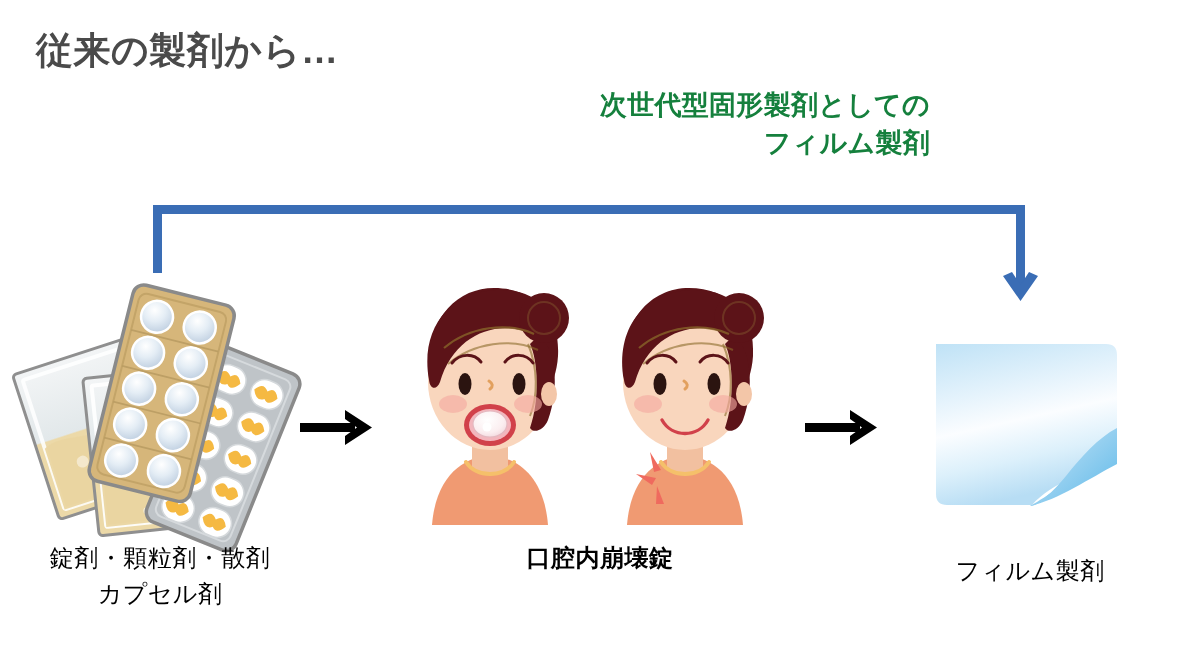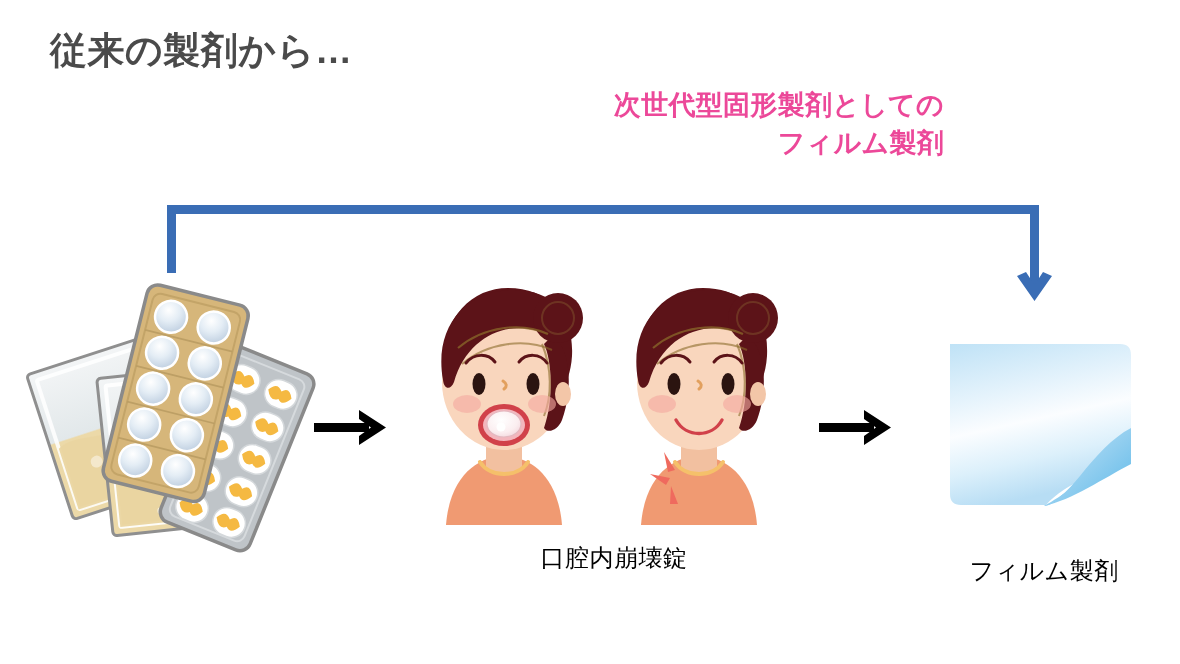--- a/index.html
+++ b/index.html
@@ -10,21 +10,21 @@
   body {
     width: 1180px;
     height: 664px;
     position: relative;
     overflow: hidden;
     font-family: "Liberation Sans", "DejaVu Sans", sans-serif;
     color: #000000;
   }
   #slide {
     position: absolute;
-    left: 14px; top: 0;
+    left: 0; top: 0;
     width: 956px;
     height: 664px;
     background: #ffffff;
   }
 
   
   .title-main {
     position: absolute;
     left: 36px;
     top: 28px;
@@ -36,38 +36,38 @@
     line-height: 1.25;
   }
   .title-blue {
     position: absolute;
     right: 26px;
     top: 86px;
     width: 470px;
     text-align: right;
     font-size: 27px;
     font-weight: bold;
-    color: #ec4899;
+    color: #15803d;
     line-height: 1.42;
     letter-spacing: 0.3px;
   }
   .title-blue span { display: block; }
 
   
   .caption {
     position: absolute;
     text-align: center;
     font-size: 24px;
     line-height: 1.5;
     color: #000000;
     letter-spacing: 0.5px;
   }
   .caption span { display: block; white-space: nowrap; }
   #caption-conventional { left: 0px;   top: 540px; width: 320px; }
-  #caption-od          { left: 440px; top: 540px; width: 320px; }
+  #caption-od          { left: 440px; top: 540px; width: 320px; font-weight: bold; }
   #caption-film        { left: 880px; top: 553px; width: 300px; }
 
   
   .svg-layer {
     position: absolute;
     left: 0; top: 0;
     width: 1180px;
     height: 664px;
     pointer-events: none;
   }
@@ -311,20 +311,24 @@
       <path d="M 1117 462 C 1100 466, 1070 478, 1048 496
                C 1038 504, 1034 506, 1030 506
                C 1048 496, 1074 478, 1086 462
                C 1096 449, 1102 438, 1117 430 Z" fill="url(#curlGrad)"></path>
       <path d="M 1117 428 C 1098 438, 1082 456, 1066 476
                C 1052 493, 1040 503, 1030 506
                C 1058 500, 1090 478, 1117 464 Z" fill="url(#curlGrad)"></path>
     </g>
   </svg>
 
+  <div class="caption" id="caption-conventional">
+    <span>錠剤・顆粒剤・散剤</span>
+    <span>カプセル剤</span>
+  </div>
 
   <div class="caption" id="caption-od">
     <span>口腔内崩壊錠</span>
   </div>
 
   <div class="caption" id="caption-film">
     <span>フィルム製剤</span>
   </div>
 
 </div>

